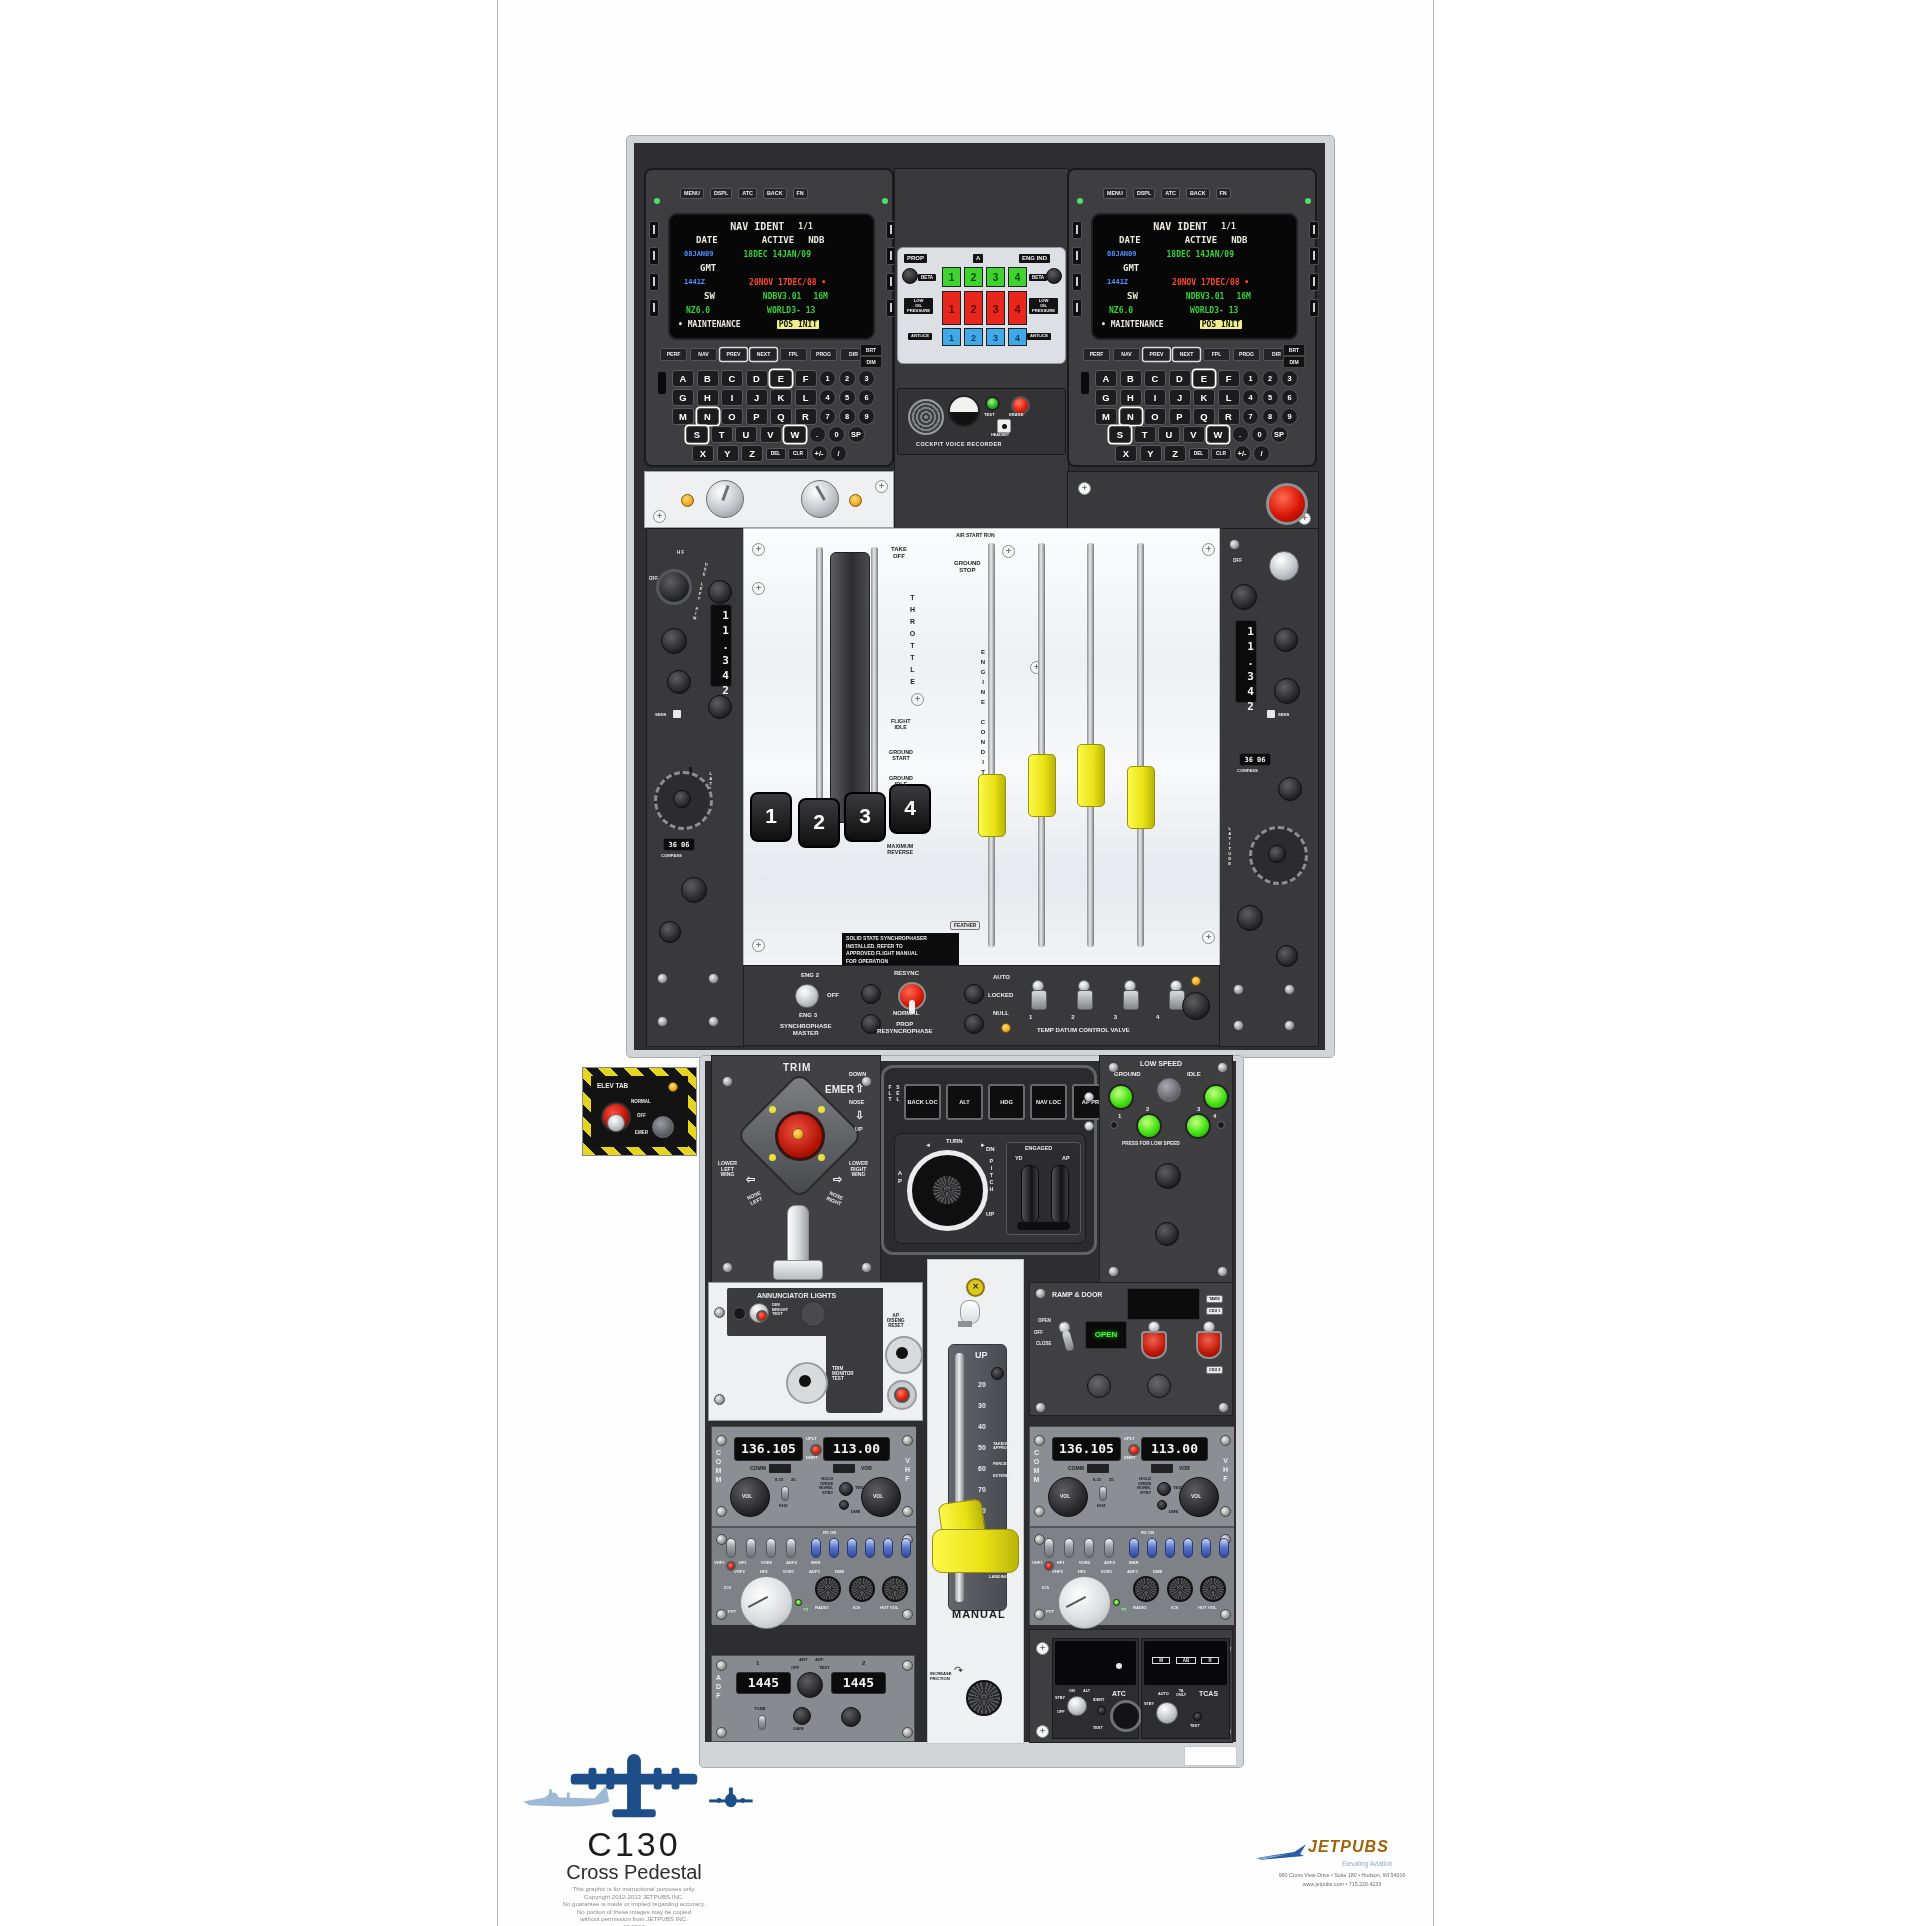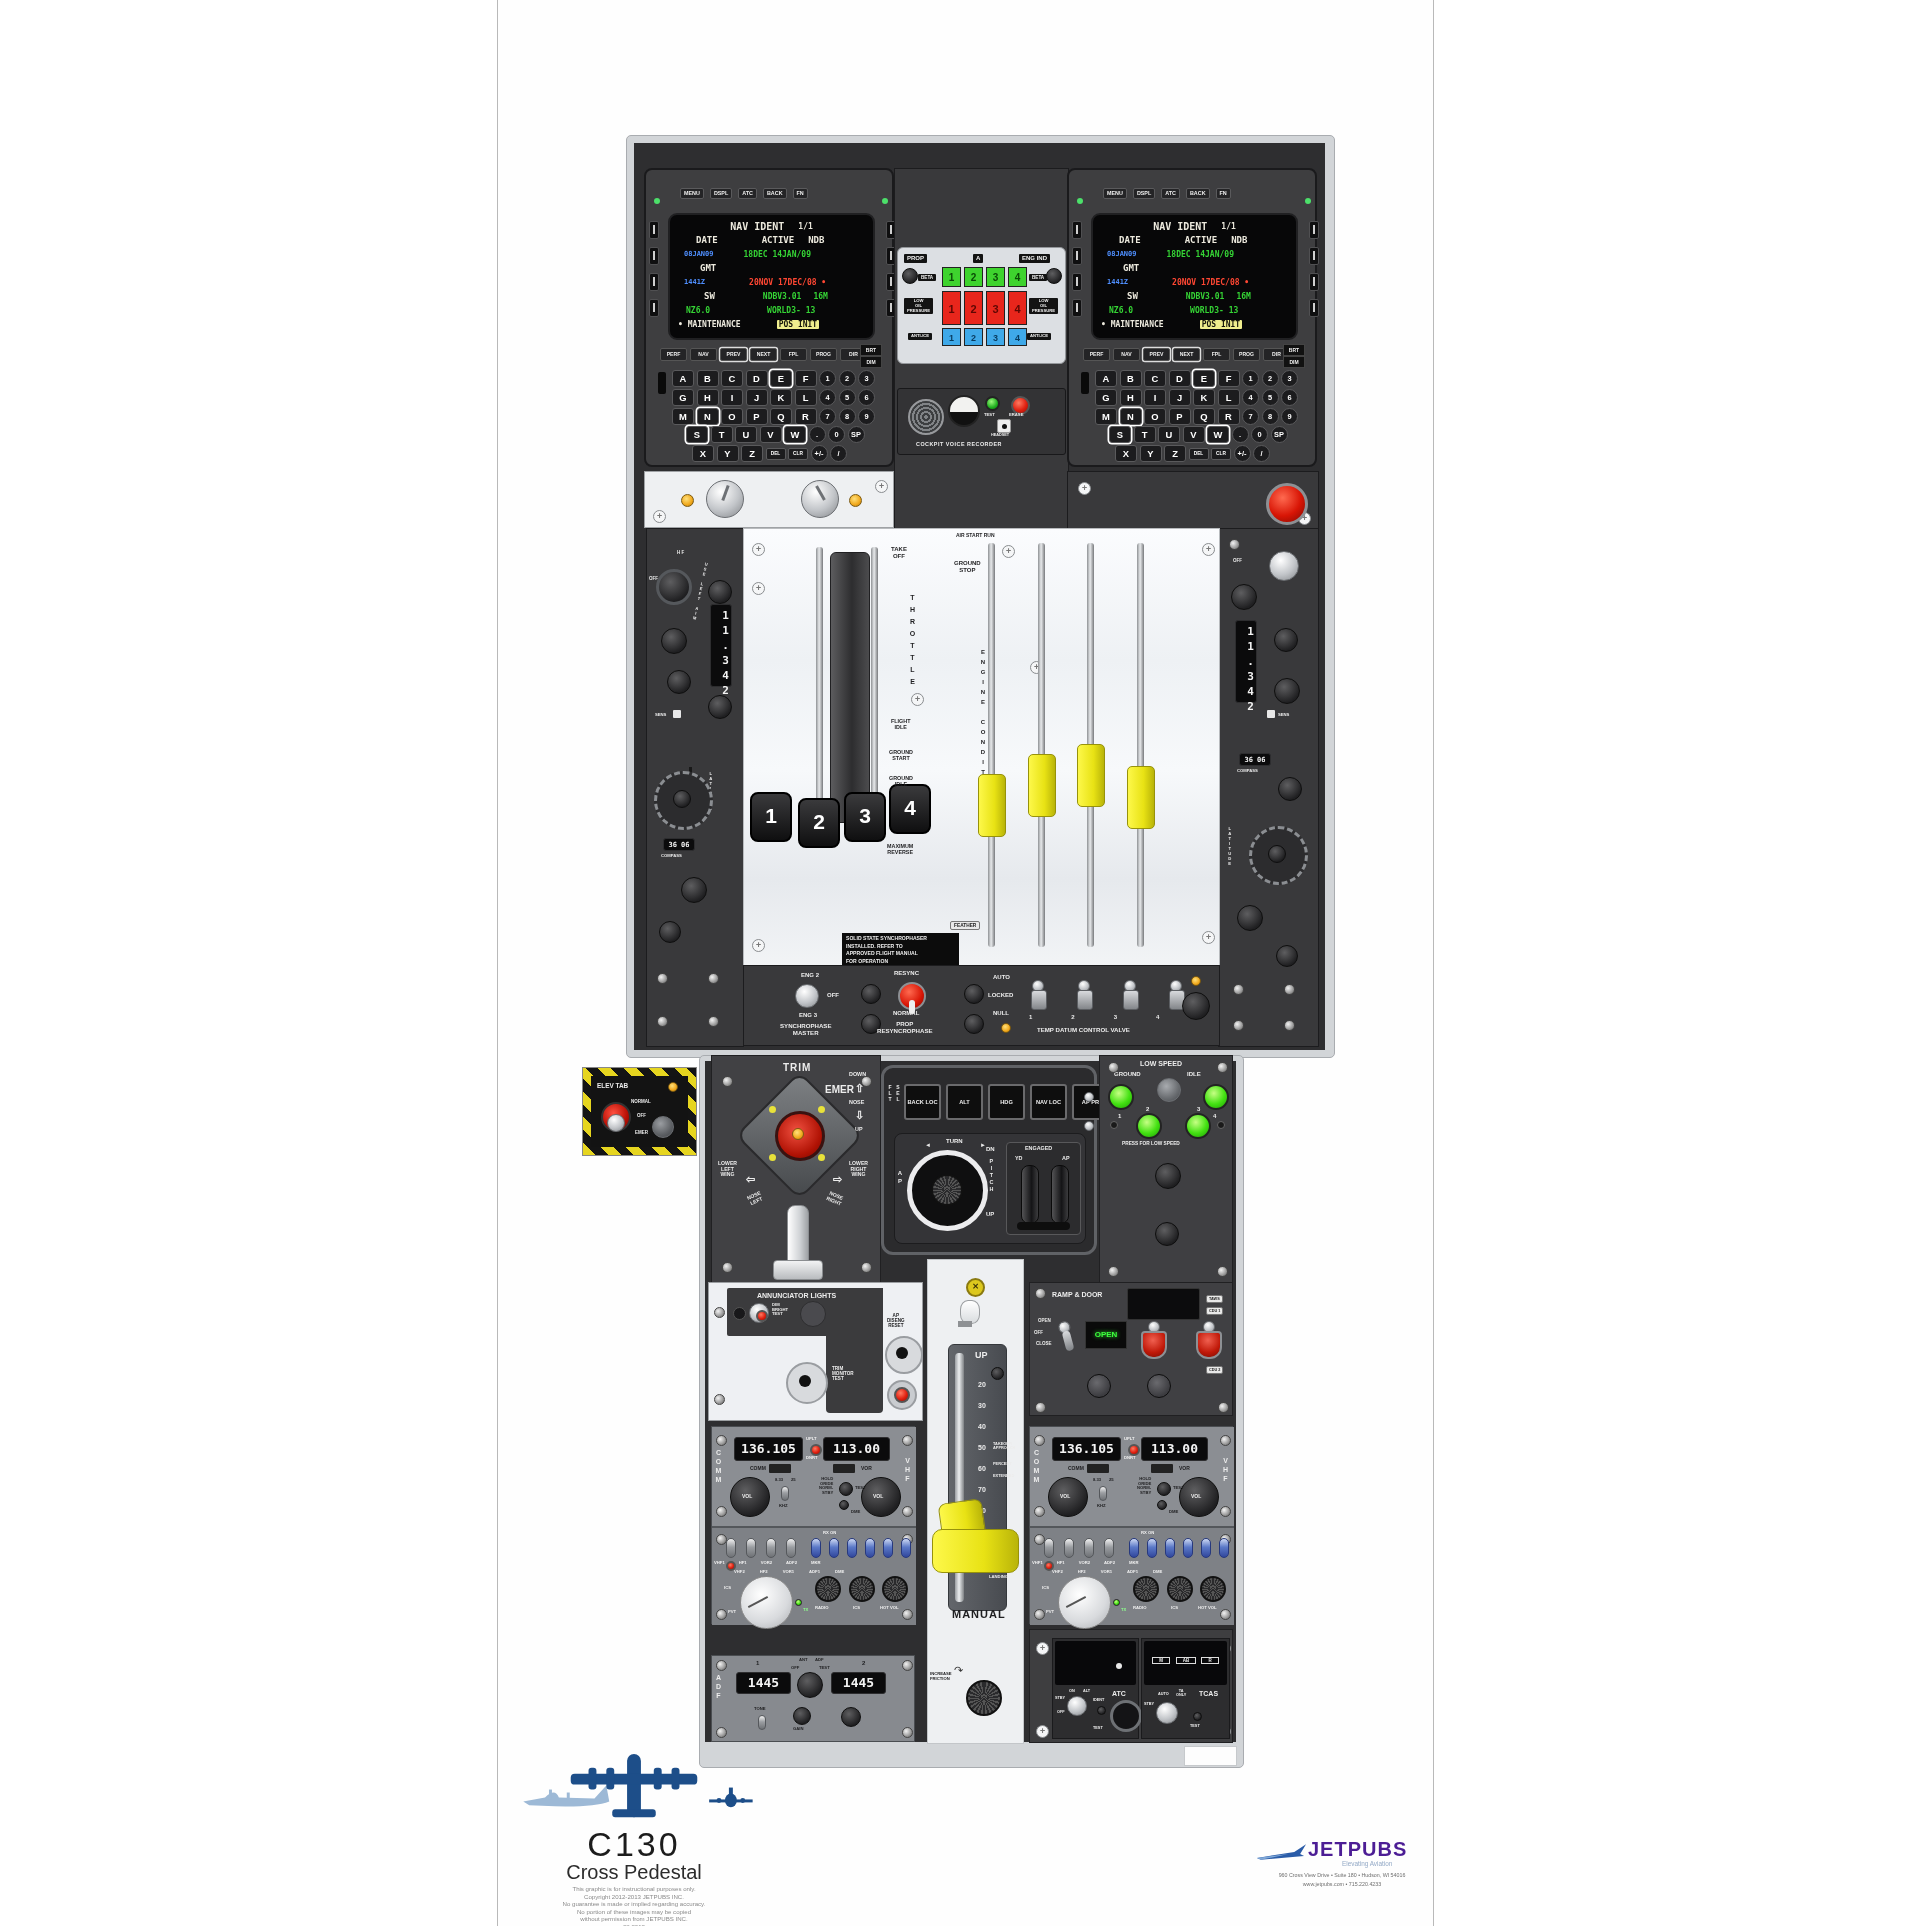--- a/index.html
+++ b/index.html
@@ -949,18 +949,18 @@
       <div>without permission from JETPUBS INC.</div>
       <div>08.2012</div>
     </div>
 </div>
 
 <div class="abs" style="left:1253px;top:1834px;width:178px;height:69px;text-align:center">
   <svg width="53" height="22" viewBox="0 0 54 22" style="position:absolute;left:2px;top:8px">
     <path d="M2 16 L40 10 L52 2 L46 12 L50 14 L6 18 Z" fill="#2a5ca8"></path>
     <path d="M2 16 L34 12 L6 18 Z" fill="#7fa8d8"></path>
   </svg>
-  <span class="abs" style="left:55px;top:4px;font-size:20px;font-weight:bold;color:#4c1d95;letter-spacing:1px">JETPUBS</span>
+  <span class="abs" style="left:55px;top:4px;font-size:16px;font-weight:bold;font-style:italic;color:#a16207;letter-spacing:1px">JETPUBS</span>
   <span class="abs" style="left:89px;top:26px;font-size:6.4px;color:#93a9c6">Elevating Aviation</span>
   <span class="abs" style="left:0;top:38px;width:178px;font-size:5.3px;color:#6e6e6e">960 Cross View Drive • Suite 180 • Hudson, WI 54016</span>
   <span class="abs" style="left:0;top:47px;width:178px;font-size:5.3px;color:#6e6e6e">www.jetpubs.com • 715.220.4233</span>
 </div>
 
 
 </body></html>

